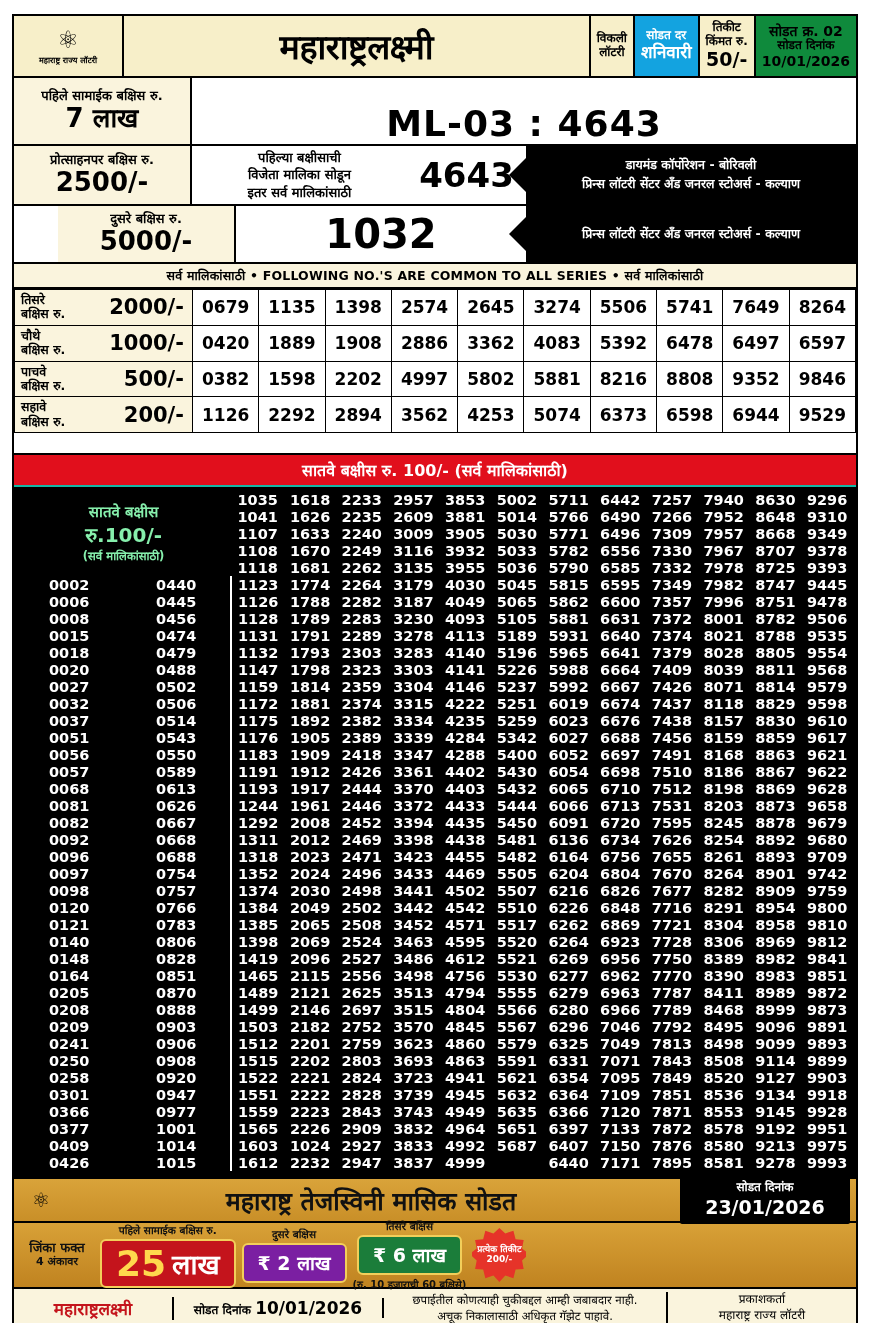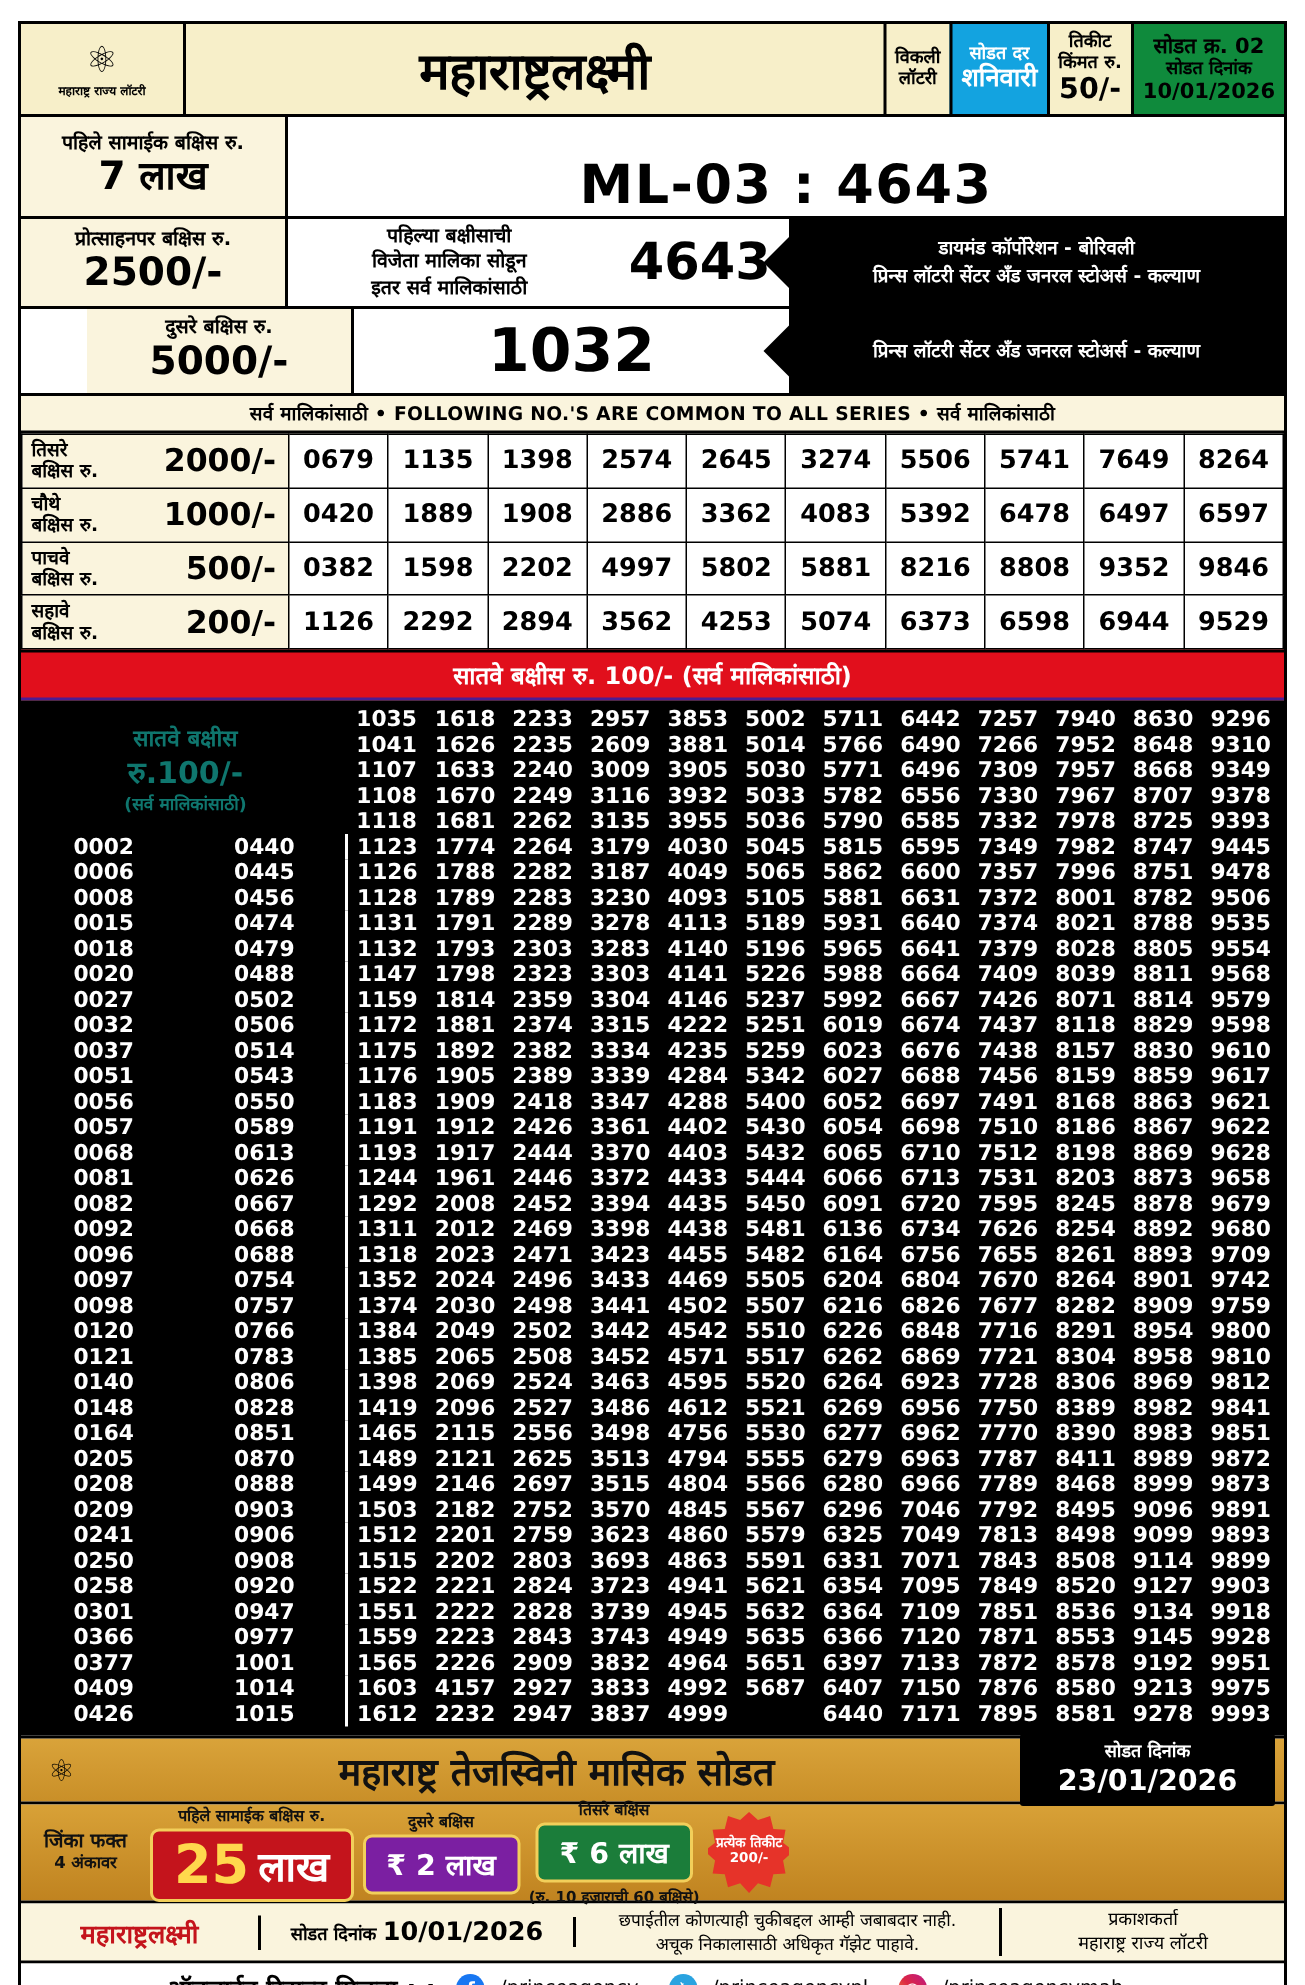--- a/index.html
+++ b/index.html
@@ -91,31 +91,31 @@
   .ptable td.lbl {
     width:178px; background:#faf4dd; font-size:13px; text-align:right; padding-right:8px; line-height:1.15;
   }
   .ptable td.lbl .amt { font-size:21px; }
   .ptable td.lbl .wrap { display:flex; align-items:center; justify-content:space-between; padding-left:6px; }
   .ptable td.lbl .wrap .w1 { text-align:left; font-size:12.5px; }
 
   
   .seventh-bar {
     background:#e10f1c; color:#fff; text-align:center; font-weight:bold; font-size:16px;
-    padding:4px 0; border-top:2px solid #000; border-bottom:2px solid #4c1d95;
+    padding:4px 0; border-top:2px solid #000; border-bottom:2px solid #14b8a6;margin-top:20px;
   }
   .blackgrid { background:#000; color:#fff; padding:4px 2px 6px 2px; }
   .bg-table { width:100%; border-collapse:collapse; }
   .bg-table td {
     color:#fff; font-size:14.5px; font-weight:bold; text-align:center;
     padding:0.5px 0; font-family:"DejaVu Sans", "Liberation Sans", sans-serif;
   }
   .bg-table td.lead { width:168px; text-align:center; }
   .lead-box {
-    color:#0f766e; text-align:center; line-height:1.35;
+    color:#86efac; text-align:center; line-height:1.35;
   }
   .lead-box .l1 { font-size:15px; font-weight:bold; }
   .lead-box .l2 { font-size:20px; font-weight:bold; }
   .lead-box .l3 { font-size:11.5px; }
 
   
   .promo {
     background:linear-gradient(#d9a33a,#c98f28);
     border-top:2px solid #000; border-bottom:2px solid #000;
     display:flex; align-items:center; padding:4px 6px; height:46px;
@@ -936,21 +936,21 @@
               <td>7133</td>
               <td>7872</td>
               <td>8578</td>
               <td>9192</td>
               <td>9951</td>
             </tr>
             <tr>
               <td>0409</td>
               <td style="border-right: 2px solid rgb(255, 255, 255);">1014</td>
               <td>1603</td>
-              <td>4157</td>
+              <td>1024</td>
               <td>2927</td>
               <td>3833</td>
               <td>4992</td>
               <td>5687</td>
               <td>6407</td>
               <td>7150</td>
               <td>7876</td>
               <td>8580</td>
               <td>9213</td>
               <td>9975</td>

